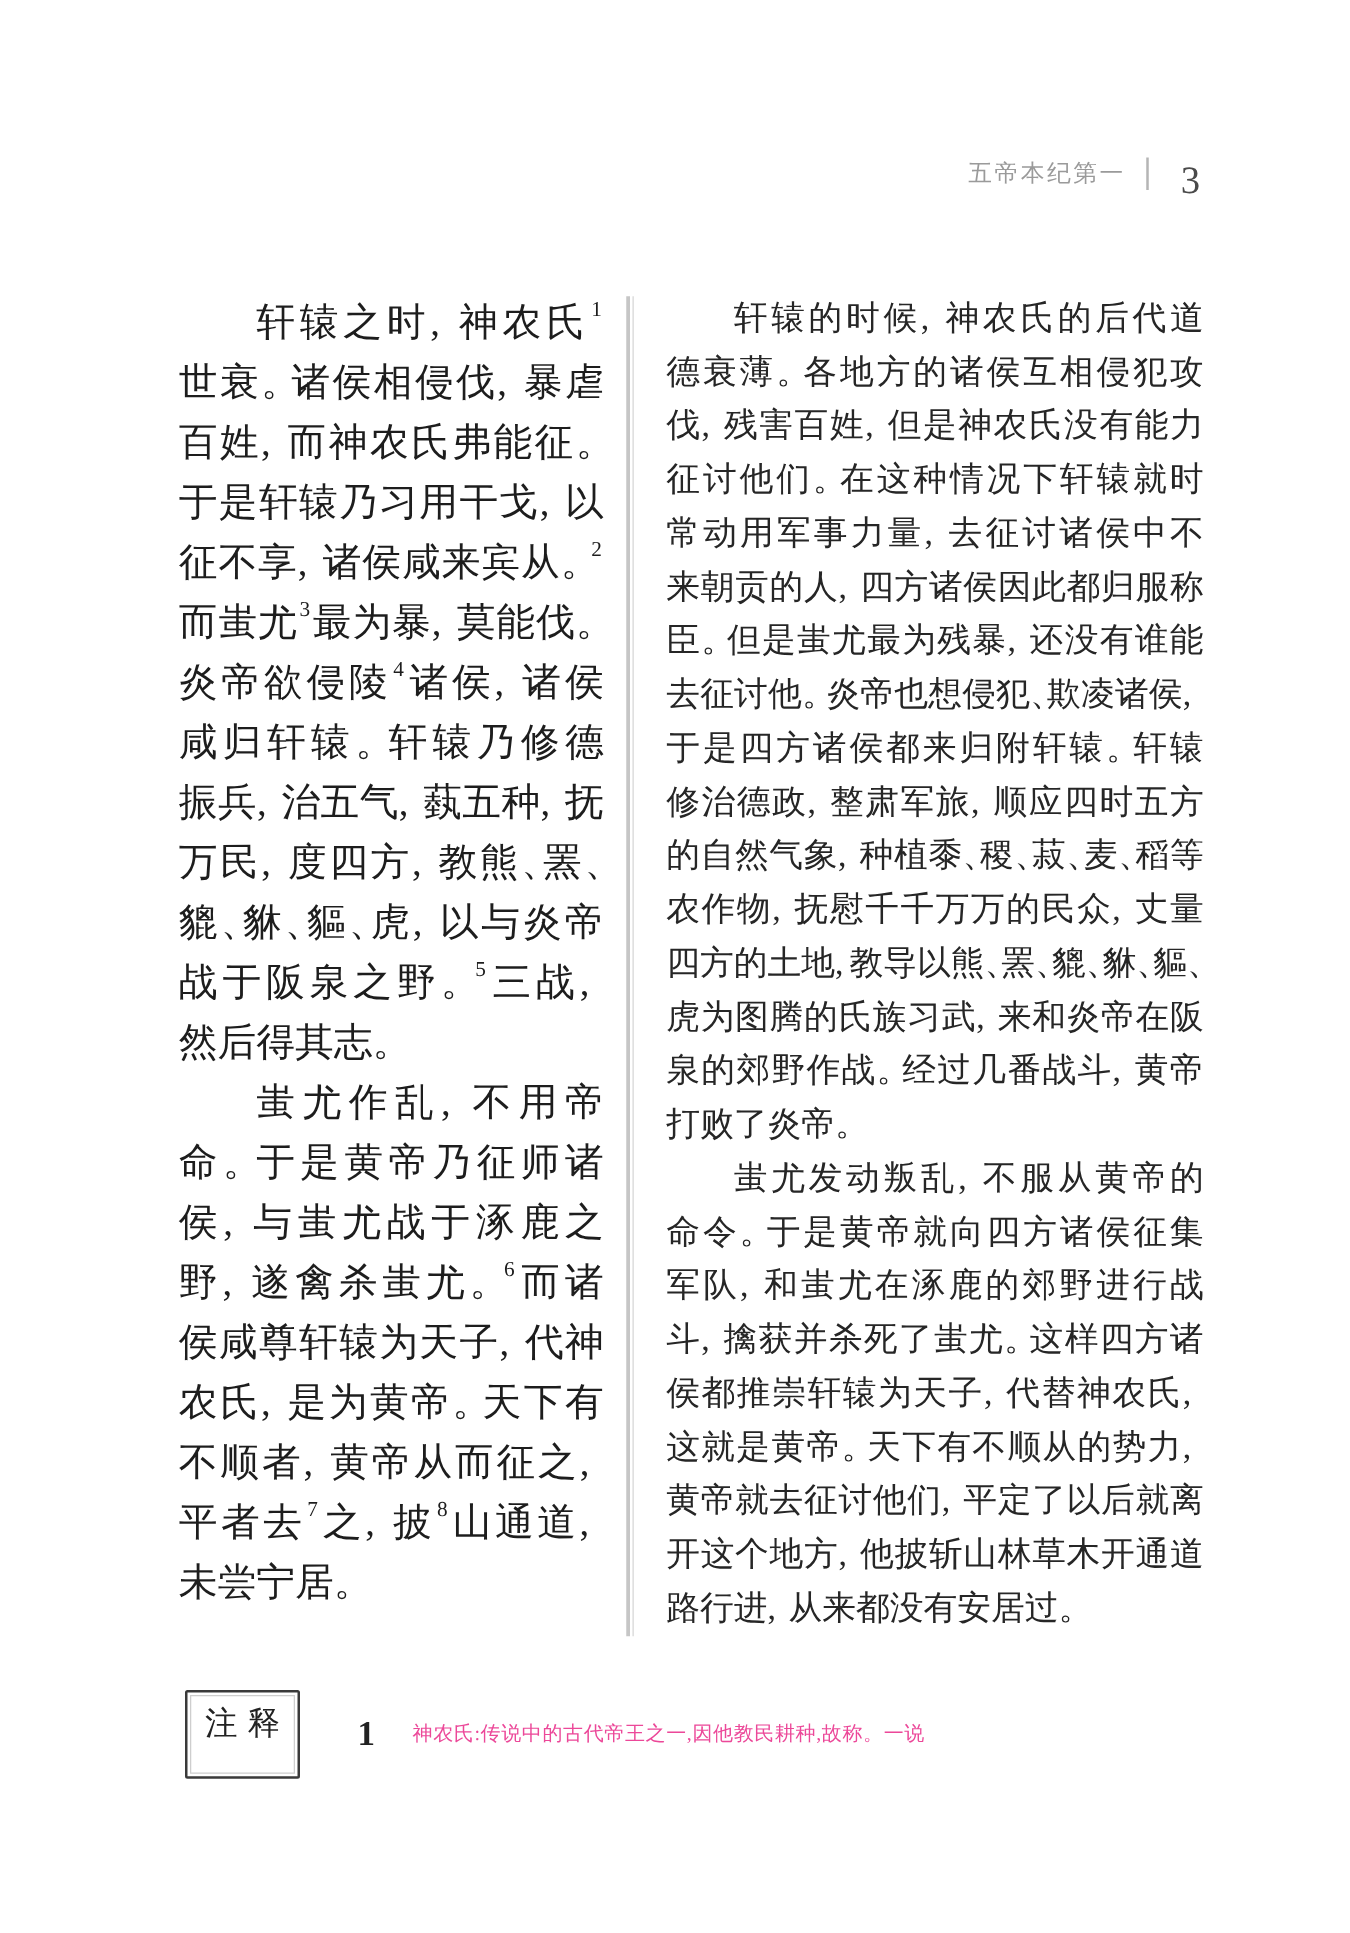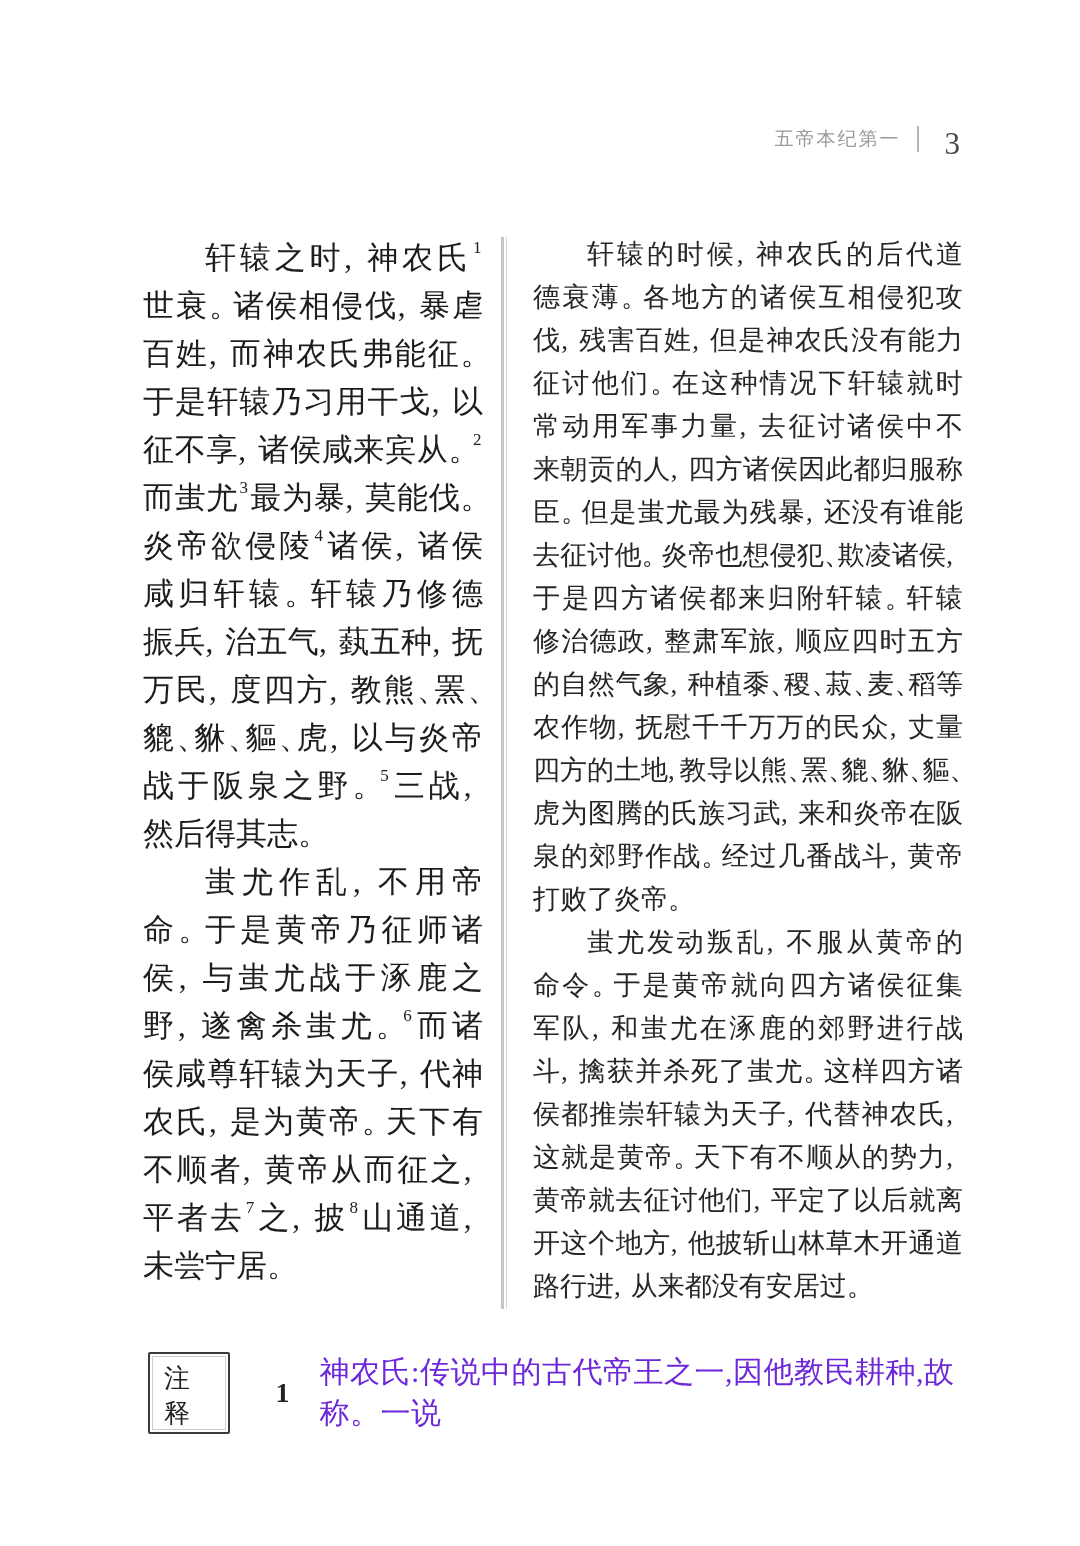--- a/index.html
+++ b/index.html
@@ -28,25 +28,25 @@
   .line.first{padding-left:2em;}
   .c{line-height:1;white-space:pre;}
   .pz-dun{width:.5em;}
   .pz-comma{width:.62em;}
   .pz-stop{width:.72em;}
   sup.fn{font-size:.55em;position:relative;top:-.55em;line-height:1;margin:0 .08em;}
   
   .footer{position:absolute;left:148px;top:1352px;width:812px;display:flex;align-items:center;}
   .zhushi{
     border:2px solid #3a3a3a;border-radius:2px;font-size:26px;color:#222222;
-    letter-spacing:8px;padding:7px 6px 1px 14px;position:relative;
+    letter-spacing:8px;padding:7px 6px 25px 14px;position:relative;
   }
   .zhushi::after{content:"";position:absolute;inset:2px;border:1px solid rgba(60,60,60,.25);pointer-events:none;}
   .fn-num{font-weight:bold;font-size:28px;color:#222222;margin:0 30px 0 46px;}
-  .fn-text{font-size:30px;color:#6d28d9;letter-spacing:.5px;}
+  .fn-text{font-size:16px;color:#ec4899;letter-spacing:.5px;}
 </style>
 </head>
 <body>
 
 <div class="page">
 
   <div class="header">
     <span class="title">五帝本纪第一</span>
     <span class="vbar"></span>
     <span class="pnum">3</span>

